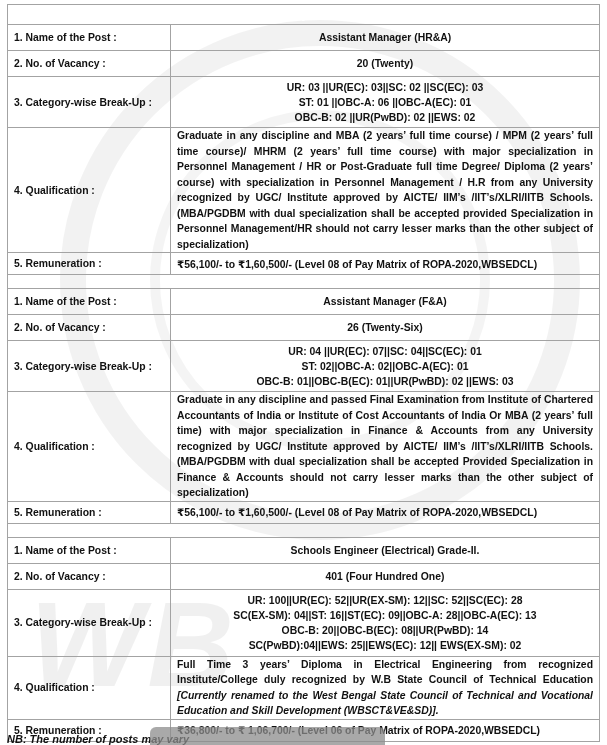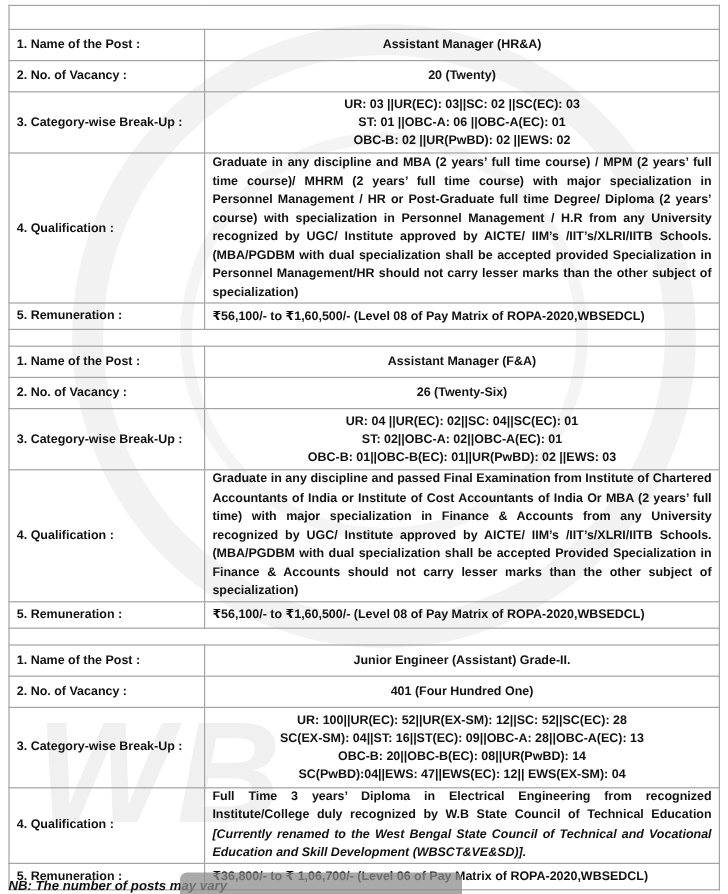--- a/index.html
+++ b/index.html
@@ -105,53 +105,53 @@
     <td class="label">1. Name of the Post :</td>
     <td class="val-center">Assistant Manager (F&amp;A)</td>
   </tr>
   <tr class="r-vac">
     <td class="label">2. No. of Vacancy :</td>
     <td class="val-center">26 (Twenty-Six)</td>
   </tr>
   <tr class="r-cat">
     <td class="label">3. Category-wise Break-Up :</td>
     <td class="val-center">
-      <span class="cat-line">UR: 04 ||UR(EC): 02||SC: 04||SC(EC): 01</span>
+      <span class="cat-line">UR: 04 ||UR(EC): 07||SC: 04||SC(EC): 01</span>
       <span class="cat-line">ST: 02||OBC-A: 02||OBC-A(EC): 01</span>
       <span class="cat-line">OBC-B: 01||OBC-B(EC): 01||UR(PwBD): 02 ||EWS: 03</span>
     </td>
   </tr>
   <tr>
     <td class="label">4. Qualification :</td>
     <td class="val-justify">Graduate in any discipline and passed Final Examination from Institute of Chartered Accountants of India or Institute of Cost Accountants of India Or MBA (2 years’ full time) with major specialization in Finance &amp; Accounts from any University recognized by UGC/ Institute approved by AICTE/ IIM’s /IIT’s/XLRI/IITB Schools. (MBA/PGDBM with dual specialization shall be accepted Provided Specialization in Finance &amp; Accounts should not carry lesser marks than the other subject of specialization)</td>
   </tr>
   <tr class="r-rem">
     <td class="label">5. Remuneration :</td>
     <td>₹56,100/- to ₹1,60,500/- (Level 08 of Pay Matrix of ROPA-2020,WBSEDCL)</td>
   </tr>
 
   <tr>
     <td class="sep-cell" colspan="2"></td>
   </tr>
 
   <tr class="r-name">
     <td class="label">1. Name of the Post :</td>
-    <td class="val-center">Junior Engineer (Assistant) Grade-II.</td>
+    <td class="val-center">Schools Engineer (Electrical) Grade-II.</td>
   </tr>
   <tr class="r-vac">
     <td class="label">2. No. of Vacancy :</td>
     <td class="val-center">401 (Four Hundred One)</td>
   </tr>
   <tr class="r-cat3">
     <td class="label">3. Category-wise Break-Up :</td>
     <td class="val-center">
       <span class="cat-line">UR: 100||UR(EC): 52||UR(EX-SM): 12||SC: 52||SC(EC): 28</span>
       <span class="cat-line">SC(EX-SM): 04||ST: 16||ST(EC): 09||OBC-A: 28||OBC-A(EC): 13</span>
       <span class="cat-line">OBC-B: 20||OBC-B(EC): 08||UR(PwBD): 14</span>
-      <span class="cat-line">SC(PwBD):04||EWS: 47||EWS(EC): 12|| EWS(EX-SM): 04</span>
+      <span class="cat-line">SC(PwBD):04||EWS: 25||EWS(EC): 12|| EWS(EX-SM): 02</span>
     </td>
   </tr>
   <tr>
     <td class="label">4. Qualification :</td>
     <td class="val-justify"><span>Full Time 3 years’ Diploma in Electrical Engineering from recognized Institute/College duly recognized by W.B State Council of Technical Education </span><span class="ital">[Currently renamed to the West Bengal State Council of Technical and Vocational Education and Skill Development (WBSCT&amp;VE&amp;SD)].</span></td>
   </tr>
   <tr class="r-rem">
     <td class="label">5. Remuneration :</td>
     <td>₹36,800/- to ₹ 1,06,700/- (Level 06 of Pay Matrix of ROPA-2020,WBSEDCL)</td>
   </tr>

